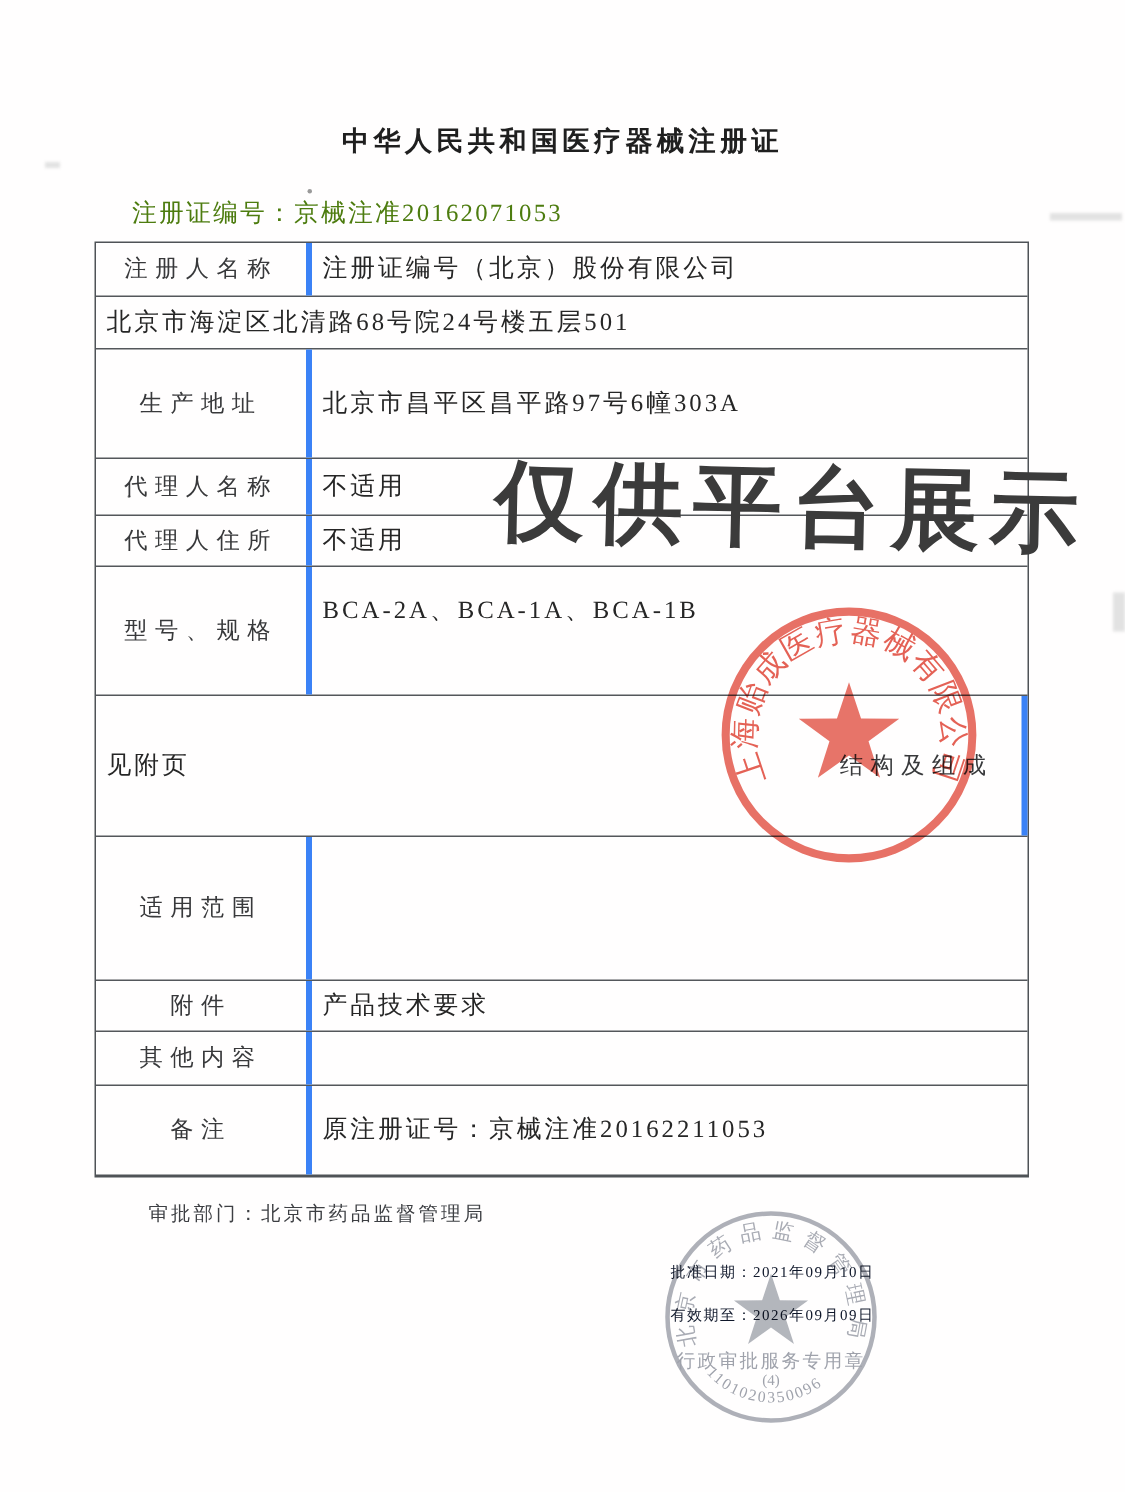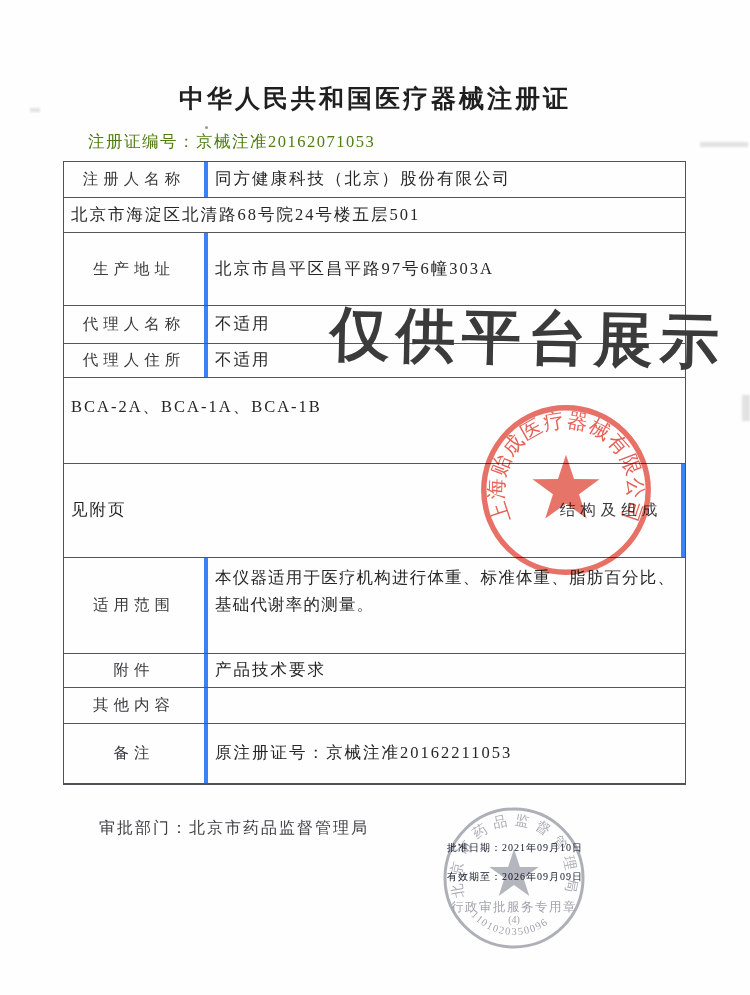--- a/index.html
+++ b/index.html
@@ -2,21 +2,21 @@
 <html><head>
 <meta charset="utf-8">
 <style>
   html,body{margin:0;padding:0;background:#ffffff;}
   .page{
     position:relative;width:750px;height:995px;background:#fffefe;overflow:hidden;
     font-family:"Liberation Serif","DejaVu Serif",serif;color:#2e2e2e;
   }
   .title{
     position:absolute;top:82px;left:0;width:750px;text-align:center;
-    font-size:25px;font-weight:700;letter-spacing:3px;color:#1f1f1f;margin:0;
+    font-size:18px;font-weight:700;letter-spacing:3px;color:#1f1f1f;margin:0;
   }
   .cert-line{
     position:absolute;top:131px;left:88px;font-size:16.5px;letter-spacing:1.5px;color:#4d7c0f;
   }
   .reg-table{
     position:absolute;left:63px;top:161px;width:623px;
     border:1px solid #4f5357;box-sizing:border-box;z-index:1;
     border-bottom-width:2px;
   }
   .row{display:flex;border-bottom:1px solid #54575b;box-sizing:border-box;}
@@ -28,21 +28,21 @@
   }
   .cell.value{
     flex:1;padding:2px 6px 2px 7px;font-size:16.5px;letter-spacing:2px;color:#262626;
     line-height:1.62;
   }
   .row.top-align .cell.value{align-items:flex-start;}
   .row.pt16 .cell.value{padding-top:16px;}
   .row.pt7 .cell.value{padding-top:7px;}
   .row.scope .cell.value{letter-spacing:1.2px;}
   .dept-line{
-    position:absolute;left:99px;top:818px;font-size:16px;letter-spacing:2px;color:#3d3f43;z-index:2;
+    position:absolute;left:99px;top:800px;font-size:13px;letter-spacing:2px;color:#3d3f43;z-index:2;
   }
   .date-line{position:absolute;left:447px;font-size:10px;letter-spacing:1px;color:#0f172a;z-index:2;}
   .date-approval{top:841px;}
   .date-valid{top:870px;}
   .watermark{
     position:absolute;left:330px;top:299px;z-index:4;
     font-size:59px;font-weight:700;letter-spacing:7px;color:#3b3b3b;
     transform:rotate(1.2deg);white-space:nowrap;
     font-family:"Liberation Serif","DejaVu Serif",serif;
   }
@@ -60,47 +60,47 @@
 
   <h1 class="title">中华人民共和国医疗器械注册证</h1>
 
   <div class="cert-line">
     <span>注册证编号：</span><span>京械注准20162071053</span>
   </div>
 
   <div class="reg-table">
     <div class="row" style="height:36px">
       <div class="cell label">注册人名称</div>
-      <div class="cell value">同方健康科技（北京）股份有限公司</div>
+      <div class="cell value">注册证编号（北京）股份有限公司</div>
     </div>
     <div class="row" style="height:35px">
       <div class="cell value">北京市海淀区北清路68号院24号楼五层501</div>
     </div>
     <div class="row" style="height:73px">
       <div class="cell label">生产地址</div>
       <div class="cell value">北京市昌平区昌平路97号6幢303A</div>
     </div>
     <div class="row" style="height:38px">
       <div class="cell label">代理人名称</div>
       <div class="cell value">不适用</div>
     </div>
     <div class="row" style="height:34px">
       <div class="cell label">代理人住所</div>
       <div class="cell value">不适用</div>
     </div>
     <div class="row top-align pt16" style="height:86px">
+      <div class="cell label">型号、规格</div>
       <div class="cell value">BCA-2A、BCA-1A、BCA-1B</div>
     </div>
     <div class="row" style="height:94px">
       <div class="cell value">见附页</div>
       <div class="cell label">结构及组成</div>
     </div>
     <div class="row top-align pt7 scope" style="height:96px">
       <div class="cell label">适用范围</div>
-      <div class="cell value">本仪器适用于医疗机构进行体重、标准体重、脂肪百分比、基础代谢率的测量。</div>
     </div>
     <div class="row" style="height:34px">
       <div class="cell label">附件</div>
       <div class="cell value">产品技术要求</div>
     </div>
     <div class="row" style="height:36px">
       <div class="cell label">其他内容</div>
       <div class="cell value"></div>
     </div>
     <div class="row" style="height:59px">

